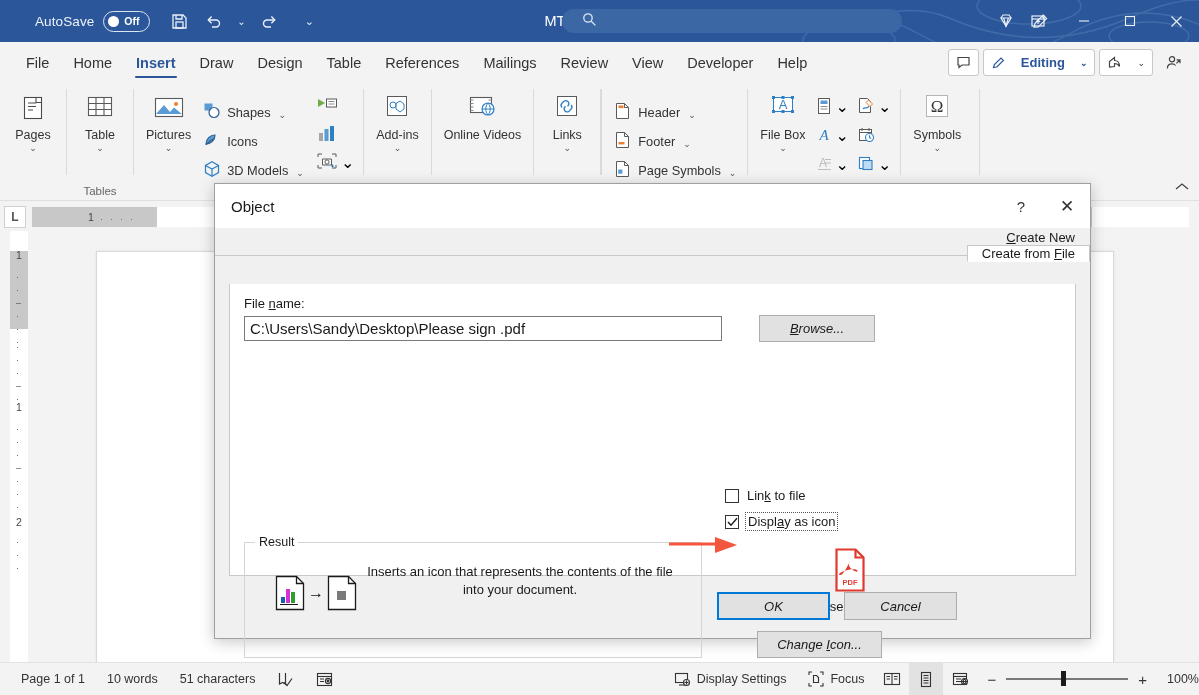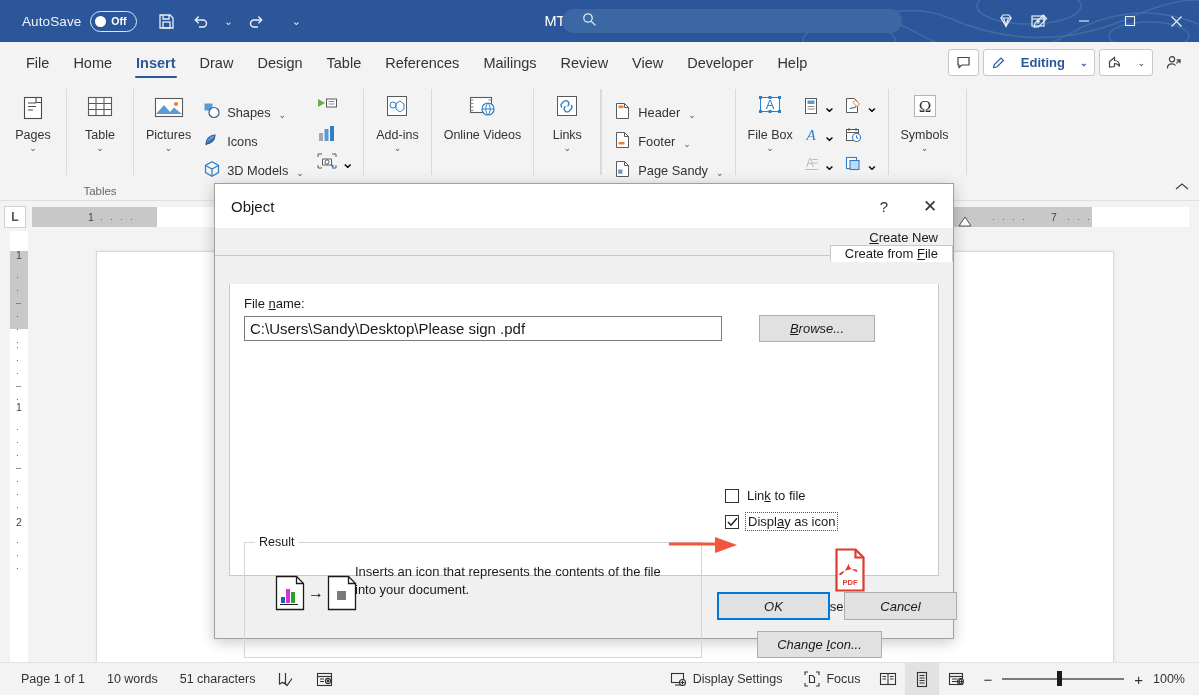--- a/index.html
+++ b/index.html
@@ -19,21 +19,21 @@
     background:#2b579a;
     display:flex; align-items:center;
     color:#ffffff;
     overflow:hidden;
   }
   .tb-swirl{
     position:absolute; right:0; top:0; width:420px; height:42px;
     opacity:.18; pointer-events:none;
   }
   .tb-autosave{
-    margin-left:22px; font-size:13.5px; color:#eef2f8; letter-spacing:.1px;
+    margin-left:35px; font-size:13.5px; color:#eef2f8; letter-spacing:.1px;
   }
   .toggle{
     margin-left:9px; width:47px; height:21px; border-radius:11px;
     border:1.6px solid #dce6f2; background:transparent;
     display:inline-flex; align-items:center; position:relative;
     vertical-align:middle;
   }
   .toggle .knob{
     width:11px; height:11px; border-radius:50%; background:#ffffff;
     margin-left:4px;
@@ -191,28 +191,29 @@
   }
   .sb-view.sel{ background:#e2e2e2; }
   .zoomslider{
     display:flex; align-items:center; gap:10px; padding:0 10px;
   }
   .zs-track{ width:122px; height:1.6px; background:#7a7a7a; position:relative; }
   .zs-thumb{
     position:absolute; left:55px; top:-7px; width:5px; height:15px; background:#1b1b1b;
   }
   .zs-sign{ font-size:15px; color:#333; }
-  .zoompct{ font-size:12.5px; color:#333; padding-right:14px; min-width:42px; text-align:right;}
+  .zoompct{ font-size:12.5px; color:#333; min-width:42px; text-align:right;}
 
   
   .dlg{
-    position:absolute; left:214px; top:183px; width:740px; height:456px;
+    position:absolute; left:214px; top:183px; width:877px; height:456px;
     background:#f0f0f0; border:1px solid #a0a0a0;
     box-shadow:0 3px 14px rgba(0,0,0,.22);
     z-index:50;
+    text-align:center;
   }
   .dlg-title{
     height:44px; background:#ffffff;
     display:flex; align-items:center; padding:0 0 0 16px;
     font-size:15px; color:#1a1a1a;
   }
   .dlg-tbtns{ margin-left:auto; display:flex; height:44px; }
   .dlg-tbtn{
     width:46px; height:44px; display:flex; align-items:center; justify-content:center;
     font-size:15px; color:#333;
@@ -619,21 +620,21 @@
         <span class="chev">⌄</span>
       </div>
       <div class="smbtn">
         <span class="sico">
           <svg width="17" height="18" viewBox="0 0 17 18" fill="none" stroke="#5a5a5a" stroke-width="1">
             <path d="M2.5 1.5h8l4 4v11h-12z" fill="#fff"></path>
               <path d="M10.5 1.5v4h4"></path>
             <rect x="4.2" y="9.5" width="4.2" height="4.2" fill="#5b9bd5" stroke="none"></rect>
           </svg>
         </span>
-        <span>Page Sandy</span>
+        <span>Page Symbols</span>
         <span class="chev">⌄</span>
       </div>
     </div>
   </div>
   <div class="grp-sep"></div>
 
   <div class="grp" style="flex-direction:row; align-items:flex-start;">
     <div class="bigbtn">
       <span class="gico">
         <svg width="34" height="28" viewBox="0 0 34 28" fill="none">

